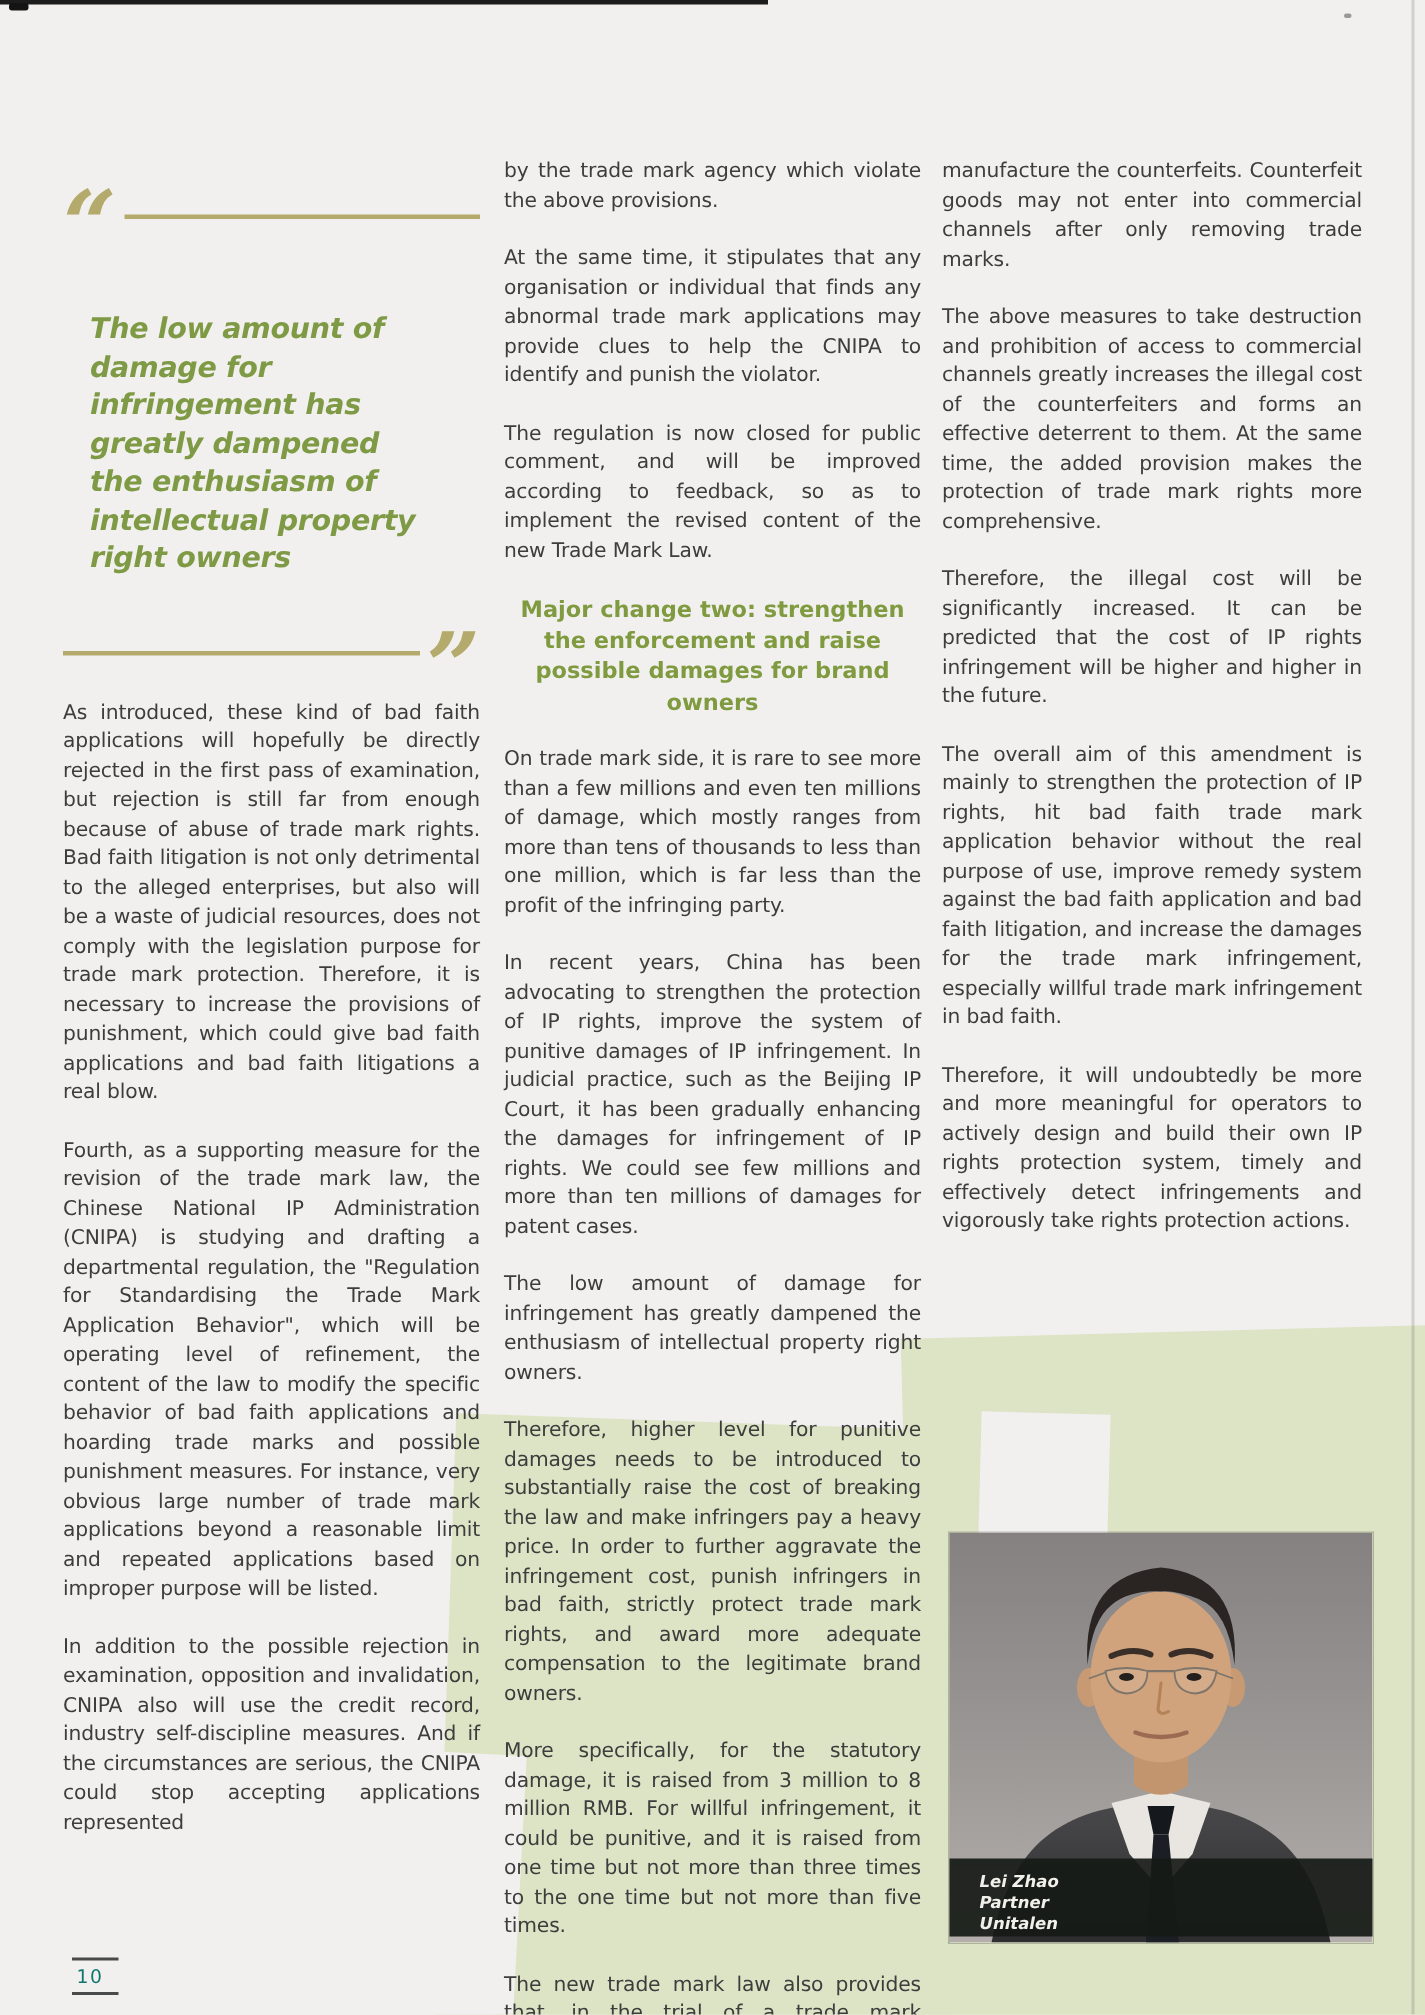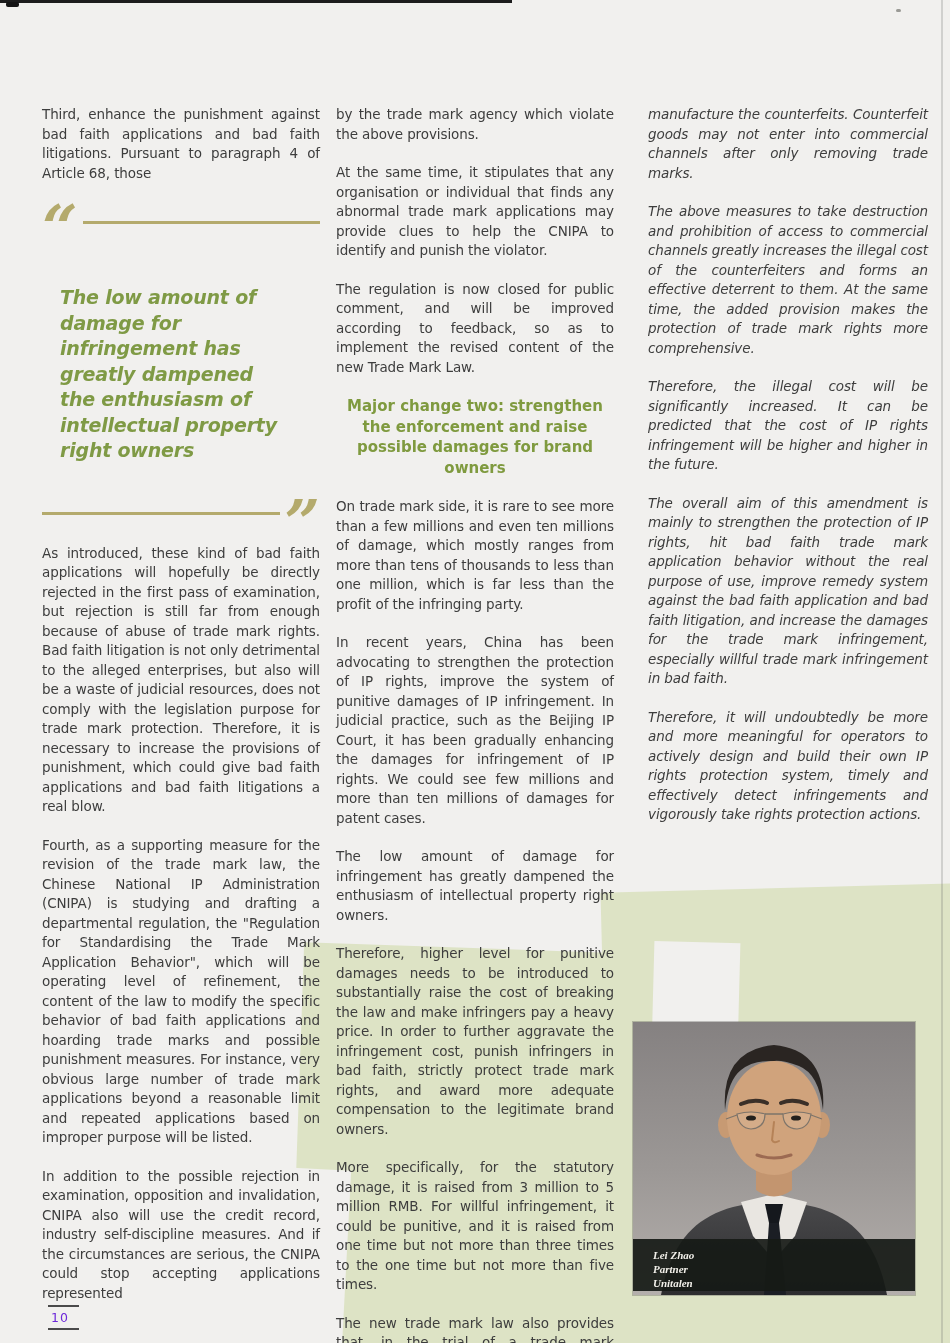--- a/index.html
+++ b/index.html
@@ -25,21 +25,21 @@
   #artifact-speck{left:896px;top:9px;width:5px;height:3px;background:#9a9a95;border-radius:2px;}
   
   .col{
     position:absolute;top:105px;width:278px;z-index:2;
     color:#3d3d3d;font-size:13.5px;line-height:19.5px;text-align:justify;
     letter-spacing:-0.1px;
   }
   .col p{margin:0 0 19px 0;}
   #col-left{left:42px;}
   #col-mid{left:336px;}
-  #col-right{left:648px;width:280px;font-style:italic;}
+  #col-right{left:628px;width:280px;}
   .heading{
     color:#7f9a3f;font-weight:bold;font-size:15px;line-height:20.5px;
     text-align:center;margin:0 0 19px 0;letter-spacing:0;
   }
   
   .pullquote{margin:20px 0 10px 0;}
   .pq-row{display:flex;align-items:flex-start;height:48px;overflow:visible;}
   .pq-row.close{height:30px;margin-top:40px;}
   .qmark{
     font-family:"DejaVu Serif","Liberation Serif",serif;font-weight:bold;font-style:italic;
@@ -50,55 +50,53 @@
   .pq-row.close .qline{margin-top:8px;margin-left:0;}
   .pq-text{
     color:#7f9a45;font-weight:bold;font-style:italic;
     font-size:19px;line-height:25.5px;text-align:left;
     width:232px;margin:34px 0 0 18px;letter-spacing:-0.2px;
   }
   
   #photo{
     position:absolute;left:633px;top:1022px;width:282px;height:273px;z-index:3;
     box-shadow:0 0 0 1px rgba(90,90,85,0.35);
-    font-family:Liberation Serif, serif;
   }
   #photo svg{display:block;}
   #photo-caption{
     position:absolute;left:0;right:0;bottom:4px;height:52px;
     background:rgba(22,26,22,0.92);color:#f2f0ea;
     font-size:11px;font-weight:bold;font-style:italic;line-height:14px;
     padding:9px 0 0 20px;box-sizing:border-box;
   }
   #photo-caption div{margin:0;}
   
   #page-number{
     position:absolute;left:48px;top:1305px;width:28px;z-index:4;
     border-top:2px solid #4a4a4a;border-bottom:2px solid #4a4a4a;
-    font-size:12.5px;color:#6d28d9;padding:3px 0 3px 3px;letter-spacing:1px;
+    font-size:12.5px;color:#0f766e;padding:3px 0 3px 3px;letter-spacing:1px;
   }
 </style>
 </head>
 <body>
 
 <div class="page">
 
   <div class="shape green" id="shape-mid"></div>
   <div class="shape green" id="shape-right"></div>
   <div class="shape green" id="shape-bottom"></div>
   <div class="shape white" id="notch-1"></div>
   <div class="shape white" id="notch-2"></div>
 
   <div class="artifact" id="artifact-topbar"></div>
   <div class="artifact" id="artifact-blob"></div>
   <div class="artifact" id="artifact-edge"></div>
   <div class="artifact" id="artifact-speck"></div>
 
   <div class="col" id="col-left">
-    <p>Third, enhance the punishment against bad faith applications and bad faith litigations. Pursuant to paragraph 4 of Article 68, those</p>
 
     <div class="pullquote">
       <div class="pq-row open">
         <span class="qmark">“</span>
         <span class="qline"></span>
       </div>
       <div class="pq-text">The low amount of damage for infringement has greatly dampened the enthusiasm of intellectual property right owners</div>
       <div class="pq-row close">
         <span class="qline"></span>
         <span class="qmark">”</span>
@@ -112,21 +110,21 @@
 
   <div class="col" id="col-mid">
     <p>by the trade mark agency which violate the above provisions.</p>
     <p>At the same time, it stipulates that any organisation or individual that finds any abnormal trade mark applications may provide clues to help the CNIPA to identify and punish the violator.</p>
     <p>The regulation is now closed for public comment, and will be improved according to feedback, so as to implement the revised content of the new Trade Mark Law.</p>
     <h3 class="heading">Major change two: strengthen the enforcement and raise possible damages for brand owners</h3>
     <p>On trade mark side, it is rare to see more than a few millions and even ten millions of damage, which mostly ranges from more than tens of thousands to less than one million, which is far less than the profit of the infringing party.</p>
     <p>In recent years, China has been advocating to strengthen the protection of IP rights, improve the system of punitive damages of IP infringement. In judicial practice, such as the Beijing IP Court, it has been gradually enhancing the damages for infringement of IP rights. We could see few millions and more than ten millions of damages for patent cases.</p>
     <p>The low amount of damage for infringement has greatly dampened the enthusiasm of intellectual property right owners.</p>
     <p>Therefore, higher level for punitive damages needs to be introduced to substantially raise the cost of breaking the law and make infringers pay a heavy price. In order to further aggravate the infringement cost, punish infringers in bad faith, strictly protect trade mark rights, and award more adequate compensation to the legitimate brand owners.</p>
-    <p>More specifically, for the statutory damage, it is raised from 3 million to 5 million RMB. For willful infringement, it could be punitive, and it is raised from one time but not more than three times to the one time but not more than five times.</p>
+    <p>More specifically, for the statutory damage, it is raised from 3 million to 8 million RMB. For willful infringement, it could be punitive, and it is raised from one time but not more than three times to the one time but not more than five times.</p>
     <p>The new trade mark law also provides that, in the trial of a trade mark infringement litigation, the People's Court may, at the request of the right holder, order the destruction of the commodities that bear a registered trade mark which owned by brand owners and the materials and tools that are mainly used to</p>
   </div>
 
   <div class="col" id="col-right">
     <p>manufacture the counterfeits. Counterfeit goods may not enter into commercial channels after only removing trade marks.</p>
     <p>The above measures to take destruction and prohibition of access to commercial channels greatly increases the illegal cost of the counterfeiters and forms an effective deterrent to them. At the same time, the added provision makes the protection of trade mark rights more comprehensive.</p>
     <p>Therefore, the illegal cost will be significantly increased. It can be predicted that the cost of IP rights infringement will be higher and higher in the future.</p>
     <p>The overall aim of this amendment is mainly to strengthen the protection of IP rights, hit bad faith trade mark application behavior without the real purpose of use, improve remedy system against the bad faith application and bad faith litigation, and increase the damages for the trade mark infringement, especially willful trade mark infringement in bad faith.</p>
     <p>Therefore, it will undoubtedly be more and more meaningful for operators to actively design and build their own IP rights protection system, timely and effectively detect infringements and vigorously take rights protection actions.</p>
   </div>

